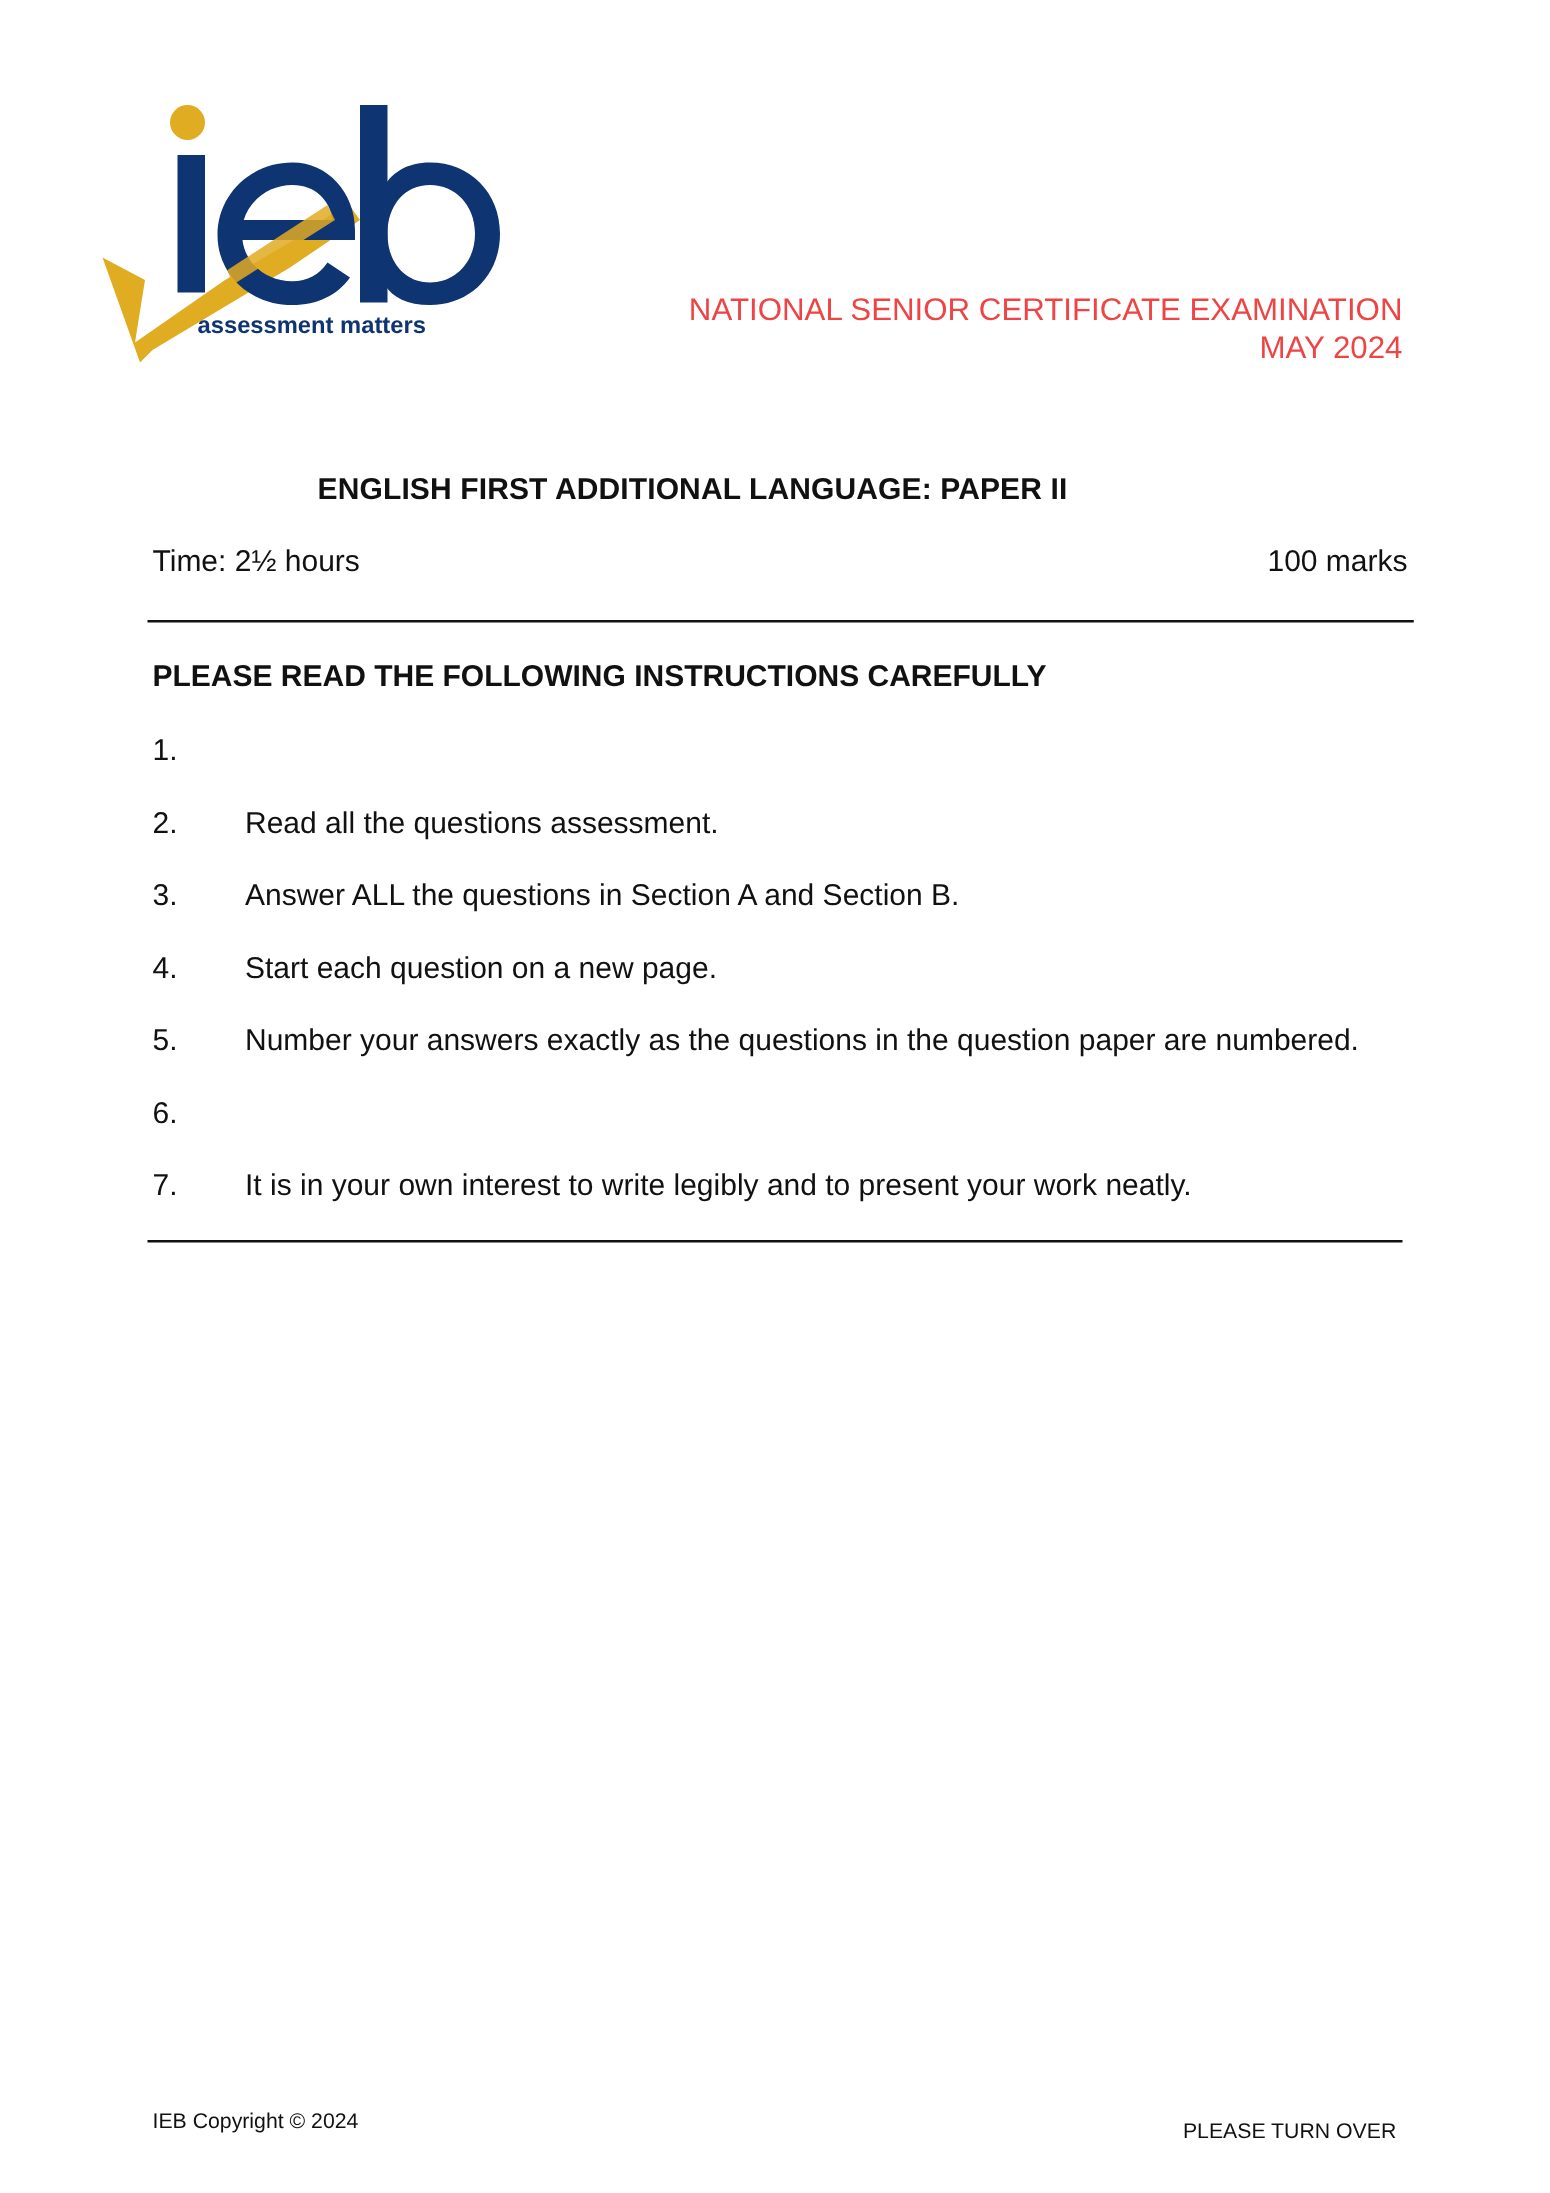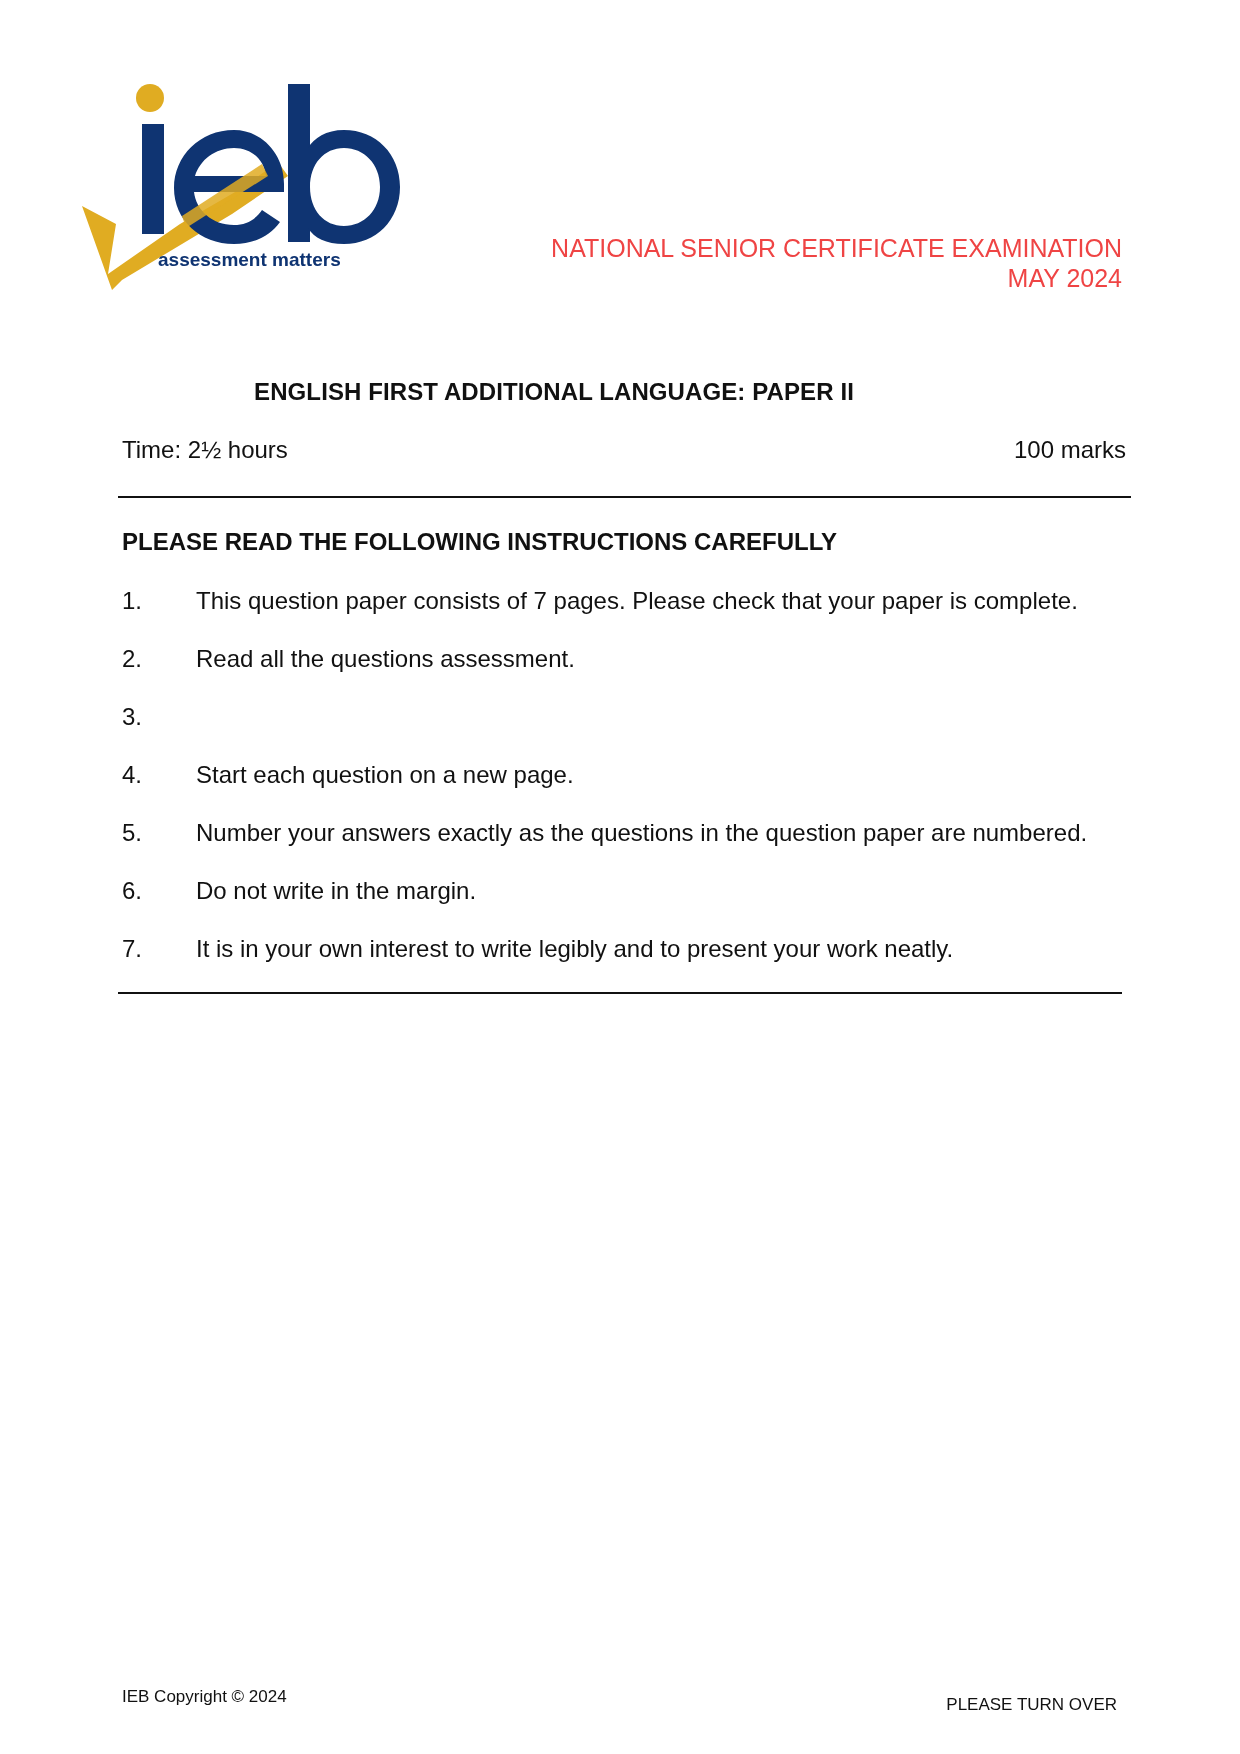--- a/index.html
+++ b/index.html
@@ -63,40 +63,39 @@
 <div class="time">Time: 2½ hours</div>
 <div class="marks">100 marks</div>
 
 <div class="rule r1"></div>
 
 <div class="instr-heading">PLEASE READ THE FOLLOWING INSTRUCTIONS CAREFULLY</div>
 
 <div class="instr-list">
   <div class="instr-item">
     <span class="instr-num">1.</span>
-    <span class="instr-text">This question paper consists of 7 pages. Please check that your paper is complete.</span>
   </div>
   <div class="instr-item">
     <span class="instr-num">2.</span>
     <span class="instr-text">Read all the questions assessment.</span>
   </div>
   <div class="instr-item">
     <span class="instr-num">3.</span>
+    <span class="instr-text">Answer ALL the questions in Section A and Section B.</span>
   </div>
   <div class="instr-item">
     <span class="instr-num">4.</span>
     <span class="instr-text">Start each question on a new page.</span>
   </div>
   <div class="instr-item">
     <span class="instr-num">5.</span>
     <span class="instr-text">Number your answers exactly as the questions in the question paper are numbered.</span>
   </div>
   <div class="instr-item">
     <span class="instr-num">6.</span>
-    <span class="instr-text">Do not write in the margin.</span>
   </div>
   <div class="instr-item">
     <span class="instr-num">7.</span>
     <span class="instr-text">It is in your own interest to write legibly and to present your work neatly.</span>
   </div>
 </div>
 
 <div class="rule r2"></div>
 
 <div class="footer-left">IEB Copyright © 2024</div>

